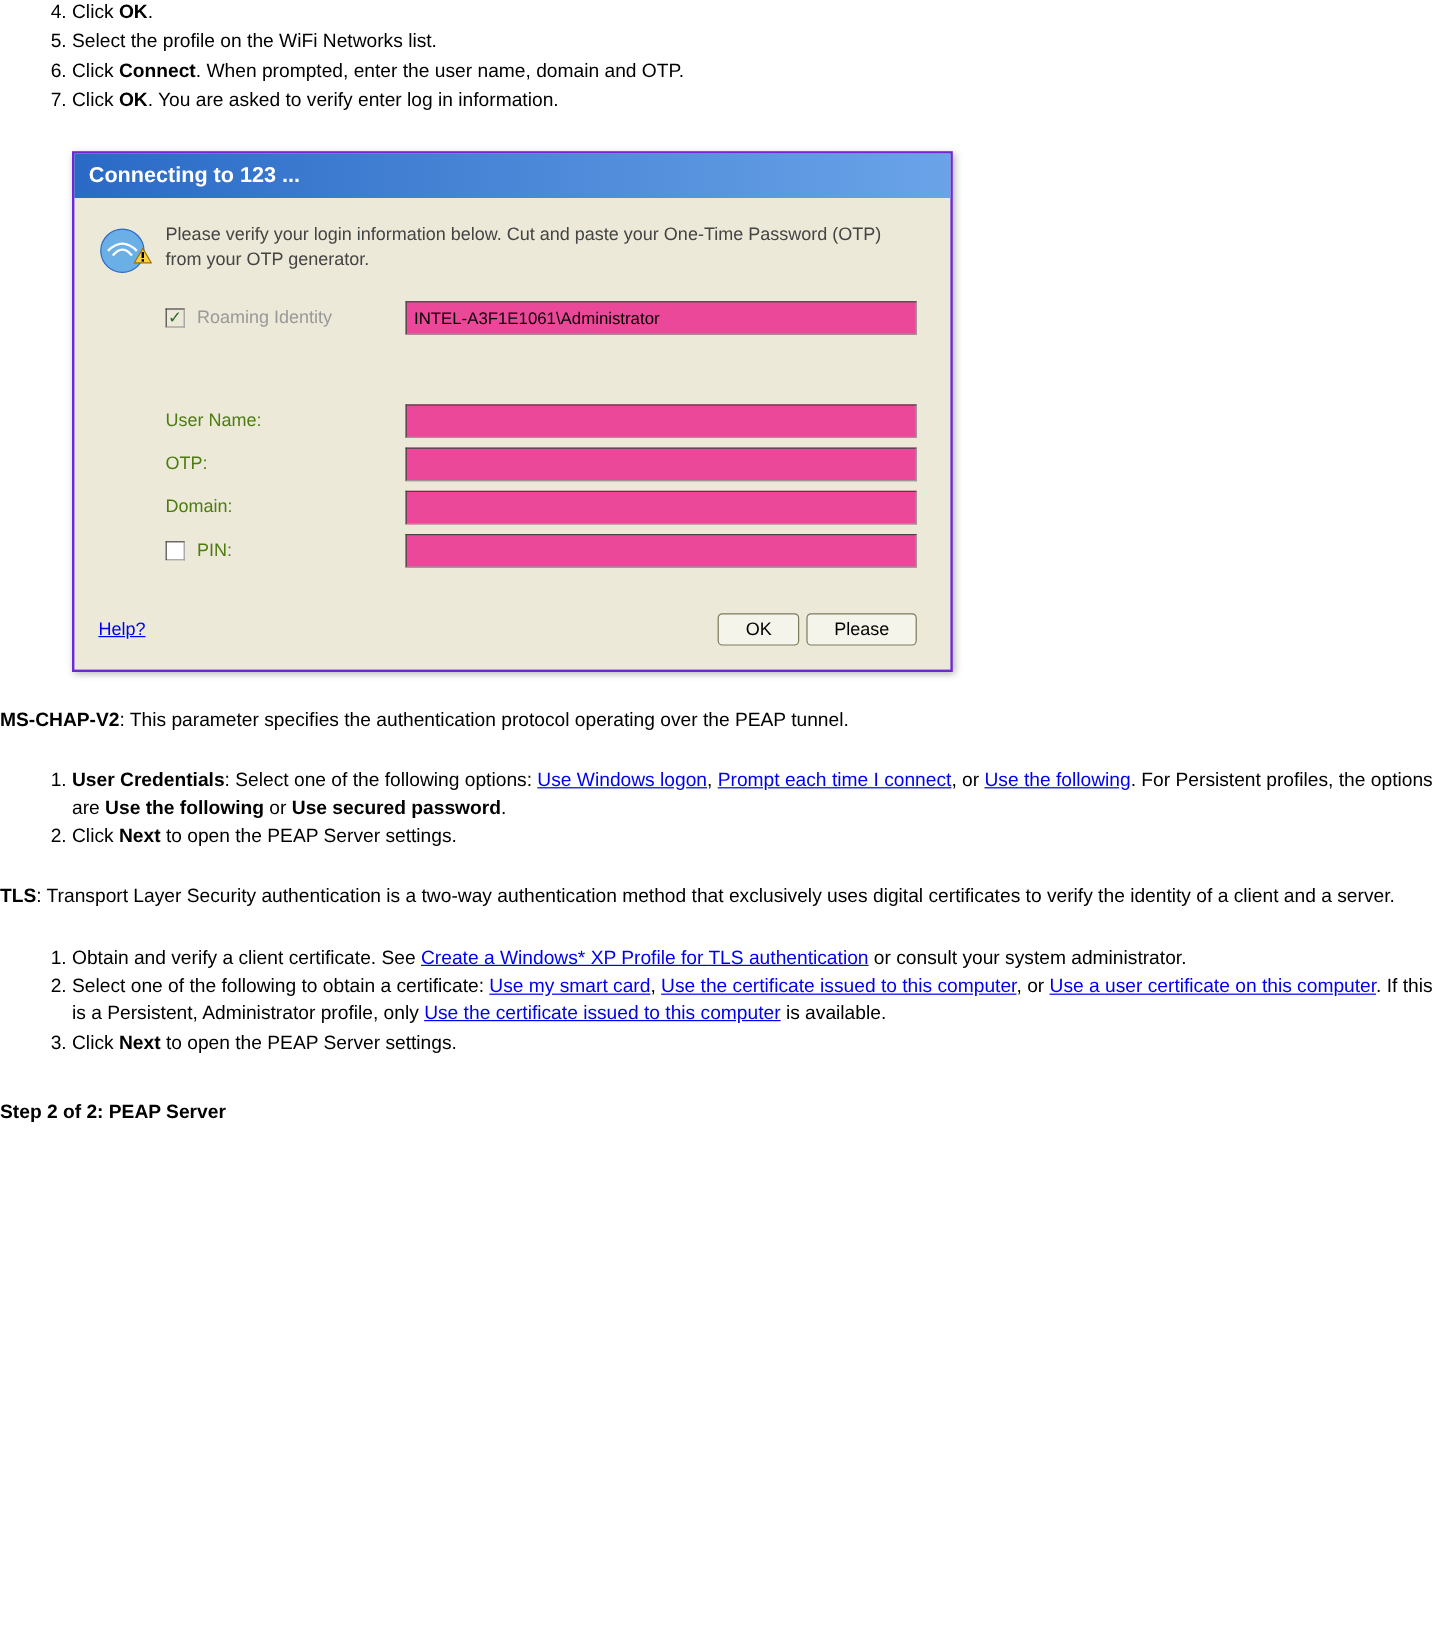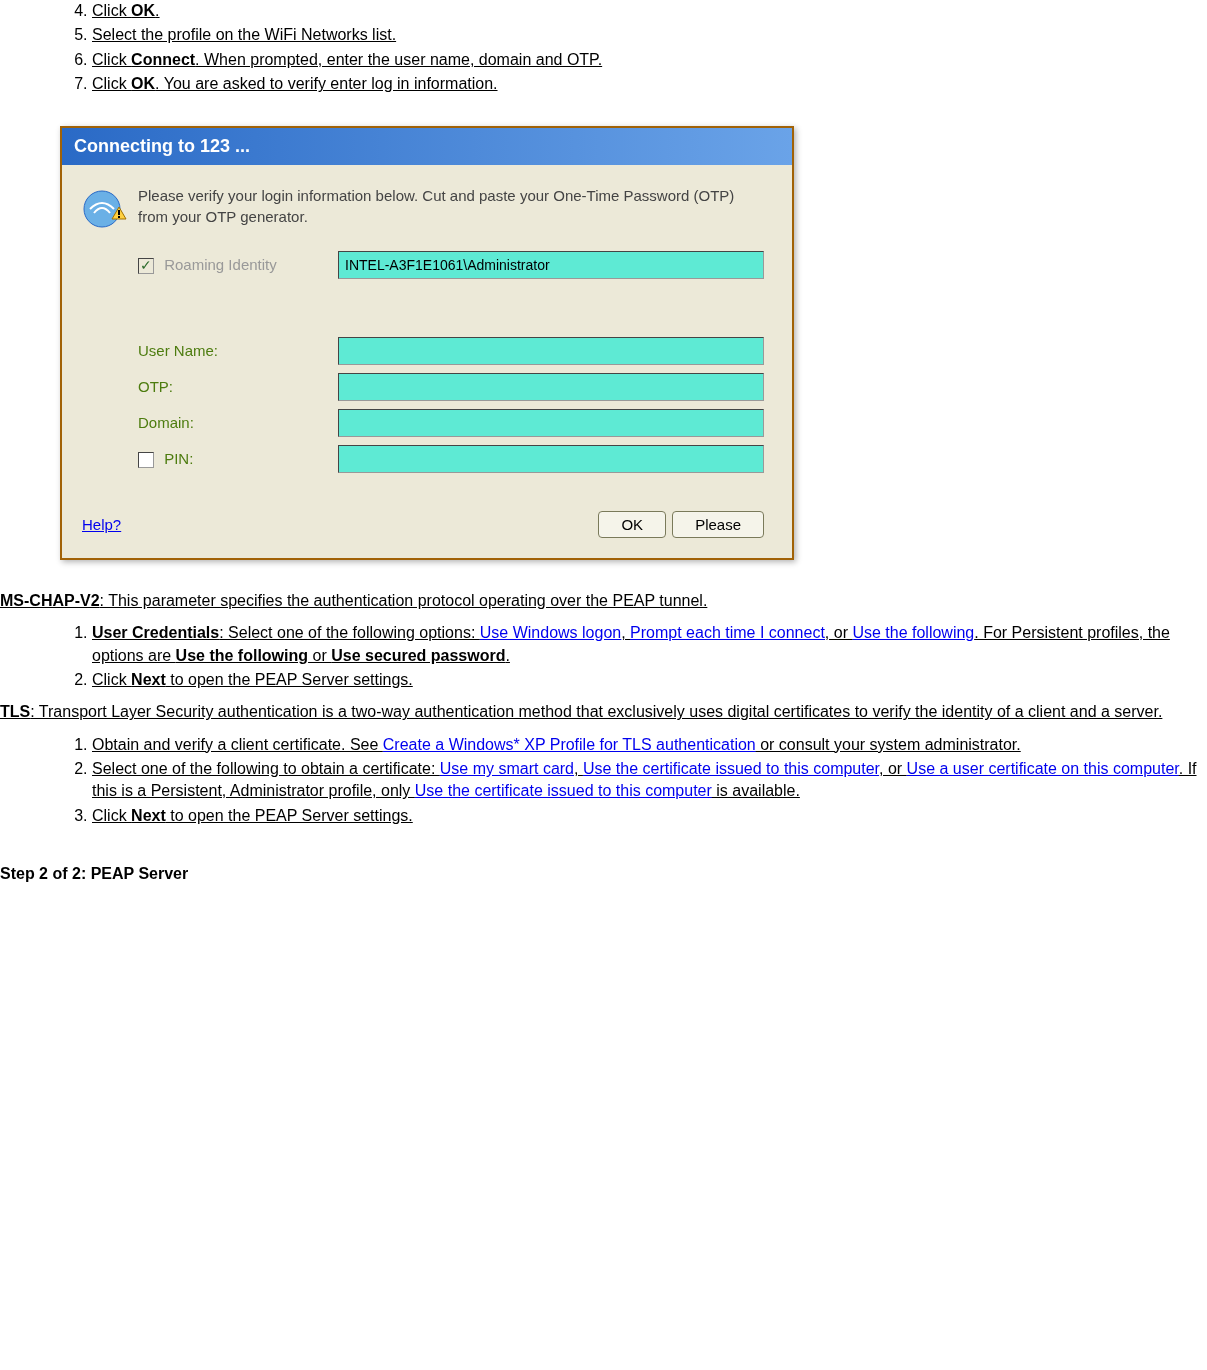--- a/index.html
+++ b/index.html
@@ -6,39 +6,38 @@
       font-family: Verdana, Arial, sans-serif;
       font-size: 16px;
       margin: 0;
       padding: 0;
       width: 1207px;
       color: #000;
       line-height: 1.4;
     }
     ol {
       margin: 0;
-      padding-left: 92px;
-      text-decoration: underline;
+      padding-left: 60px;
     }
     ol li {
       margin-bottom: 2px;
     }
     .bold {
       font-weight: bold;
     }
     a {
       color: #0000EE;
       text-decoration: underline;
     }
     .dialog-wrapper {
       margin: 30px 0 30px 60px;
     }
     .dialog {
       width: 730px;
-      border: 2px solid #a16207;
+      border: 2px solid #6d28d9;
       background: #ece9d8;
       box-shadow: 2px 2px 6px rgba(0,0,0,0.3);
     }
     .dialog-titlebar {
       background: linear-gradient(to right, #2a6ac6, #6aa3e8);
       color: white;
       padding: 6px 12px;
       font-family: Arial, sans-serif;
       font-size: 18px;
       font-weight: bold;
@@ -72,21 +71,21 @@
     }
     .form-label {
       width: 200px;
       color: #4d7c0f;
       font-family: Arial, sans-serif;
       font-size: 15px;
     }
     .form-input {
       flex: 1;
       border: 1px inset #999;
-      background: #5eead4;
+      background: #ec4899;
       height: 22px;
       padding: 2px 6px;
       font-family: Arial, sans-serif;
       font-size: 14px;
     }
     .checkbox-xp {
       display: inline-block;
       width: 14px;
       height: 14px;
       border: 1px inset #999;
@@ -127,23 +126,22 @@
       background: #f5f4ea;
       border: 1px solid #7a7a5a;
       border-radius: 4px;
       padding: 4px 22px;
       font-family: Arial, sans-serif;
       font-size: 15px;
       margin-left: 6px;
       box-shadow: inset 0 0 1px #fff;
     }
     .section-para {
-      margin: 10px 0;
+      margin: 28px 0;
       padding: 0;
-      text-decoration: underline;
     }
     .spacer-gap {
       height: 50px;
     }
     .heading-step {
       font-weight: bold;
       margin-top: 36px;
     }
   </style>
 </head>

